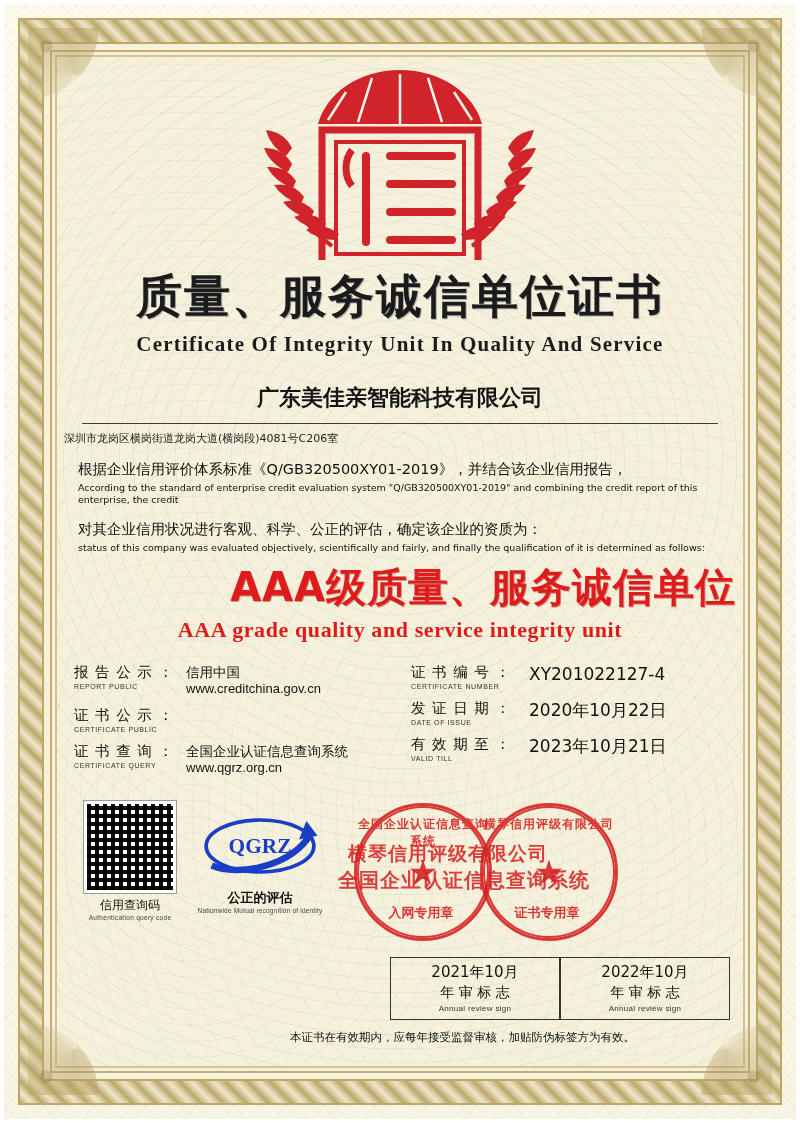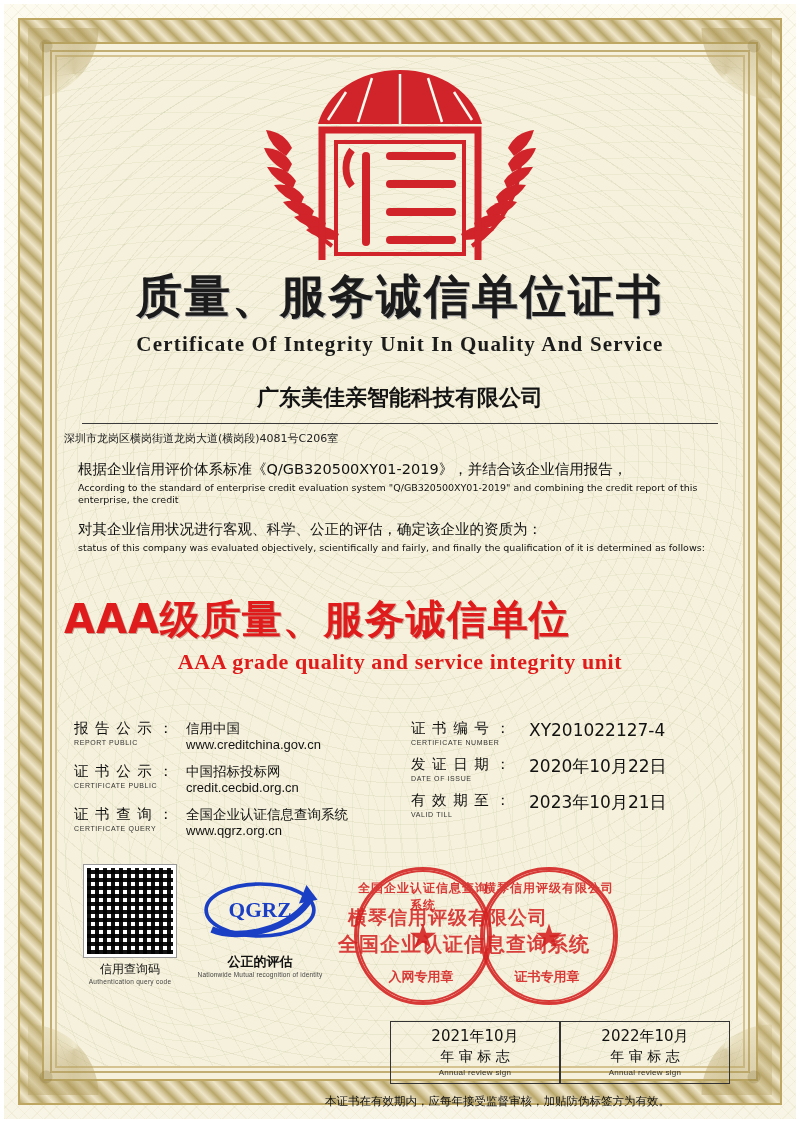--- a/index.html
+++ b/index.html
@@ -133,46 +133,46 @@
   }
   .para .en {
     font-family: "DejaVu Sans", "Liberation Sans", sans-serif;
     font-size: 9.5px;
     color: #111;
     margin-top: 2px;
     line-height: 1.3;
   }
 
   .grade-cn {
-    text-align: left;
+    text-align: right;
     font-family: "DejaVu Sans", "Liberation Sans", sans-serif;
     font-size: 40px;
     font-weight: bold;
     color: #e01b1b;
     letter-spacing: 1px;
-    margin-top: 38px;
+    margin-top: 6px;
     text-shadow: 1px 1px 0 rgba(120,0,0,.35);
   }
   .grade-en {
     text-align: center;
     font-family: "Liberation Serif", serif;
     font-size: 22px;
     font-weight: bold;
     color: #e01b1b;
     letter-spacing: .6px;
     margin-top: 2px;
   }
 
   
   .info {
     display: flex;
     margin-top: 20px;
     padding: 0 10px;
   }
-  .info-col { flex: 1; margin-top: 24px; }
+  .info-col { flex: 1; }
   .info-col.right { padding-left: 22px; }
   .info-row {
     display: flex;
     align-items: flex-start;
     margin-bottom: 9px;
   }
   .lbl {
     width: 112px;
     flex: none;
   }
@@ -323,21 +323,20 @@
   .footnote {
     margin-top: 10px;
     padding-right: 6px;
     text-align: left;
     margin-left: 226px;
   }
   .footnote .cn {
     font-family: "DejaVu Sans", "Liberation Sans", sans-serif;
     font-size: 11.5px;
     color: #111;
-    margin-left: 35px;
   }
   .footnote .en {
     font-family: "Liberation Mono", monospace;
     font-size: 9px;
     color: #222;
     line-height: 1.45;
     margin-top: 2px;
   }
 </style>
 </head>
@@ -443,24 +442,20 @@
             <span>信用中国</span>
             <span class="sub">www.creditchina.gov.cn</span>
           </div>
         </div>
 
         <div class="info-row">
           <div class="lbl">
             <div class="cn">证 书 公 示 ：</div>
             <div class="en">CERTIFICATE PUBLIC</div>
           </div>
-          <div class="val">
-            <span>中国招标投标网</span>
-            <span class="sub">credit.cecbid.org.cn</span>
-          </div>
         </div>
 
         <div class="info-row">
           <div class="lbl">
             <div class="cn">证 书 查 询 ：</div>
             <div class="en">CERTIFICATE QUERY</div>
           </div>
           <div class="val">
             <span>全国企业认证信息查询系统</span>
             <span class="sub">www.qgrz.org.cn</span>

